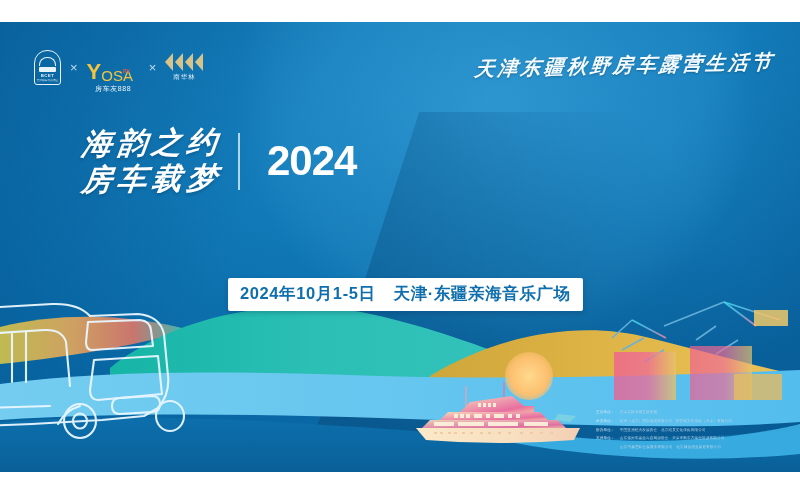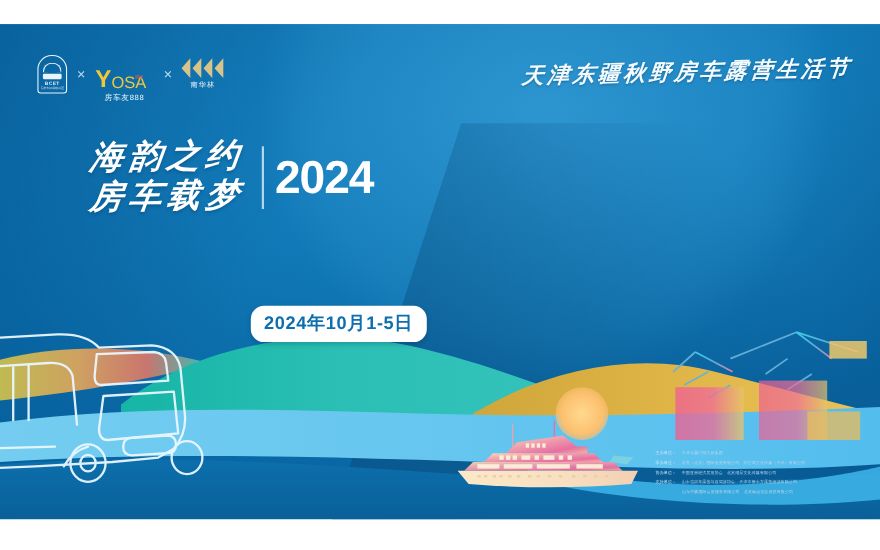--- a/index.html
+++ b/index.html
@@ -53,29 +53,29 @@
     transform:skewX(-7deg) rotate(-1.4deg);
     text-shadow:0 1px 2px rgba(0,40,70,.35);white-space:nowrap;}
 
   
   .title-wrap{position:absolute;left:82px;top:105px;display:flex;align-items:stretch;}
   .brush-left{display:flex;flex-direction:column;justify-content:center;gap:4px;padding-right:16px;}
   .brush-line{font-size:30px;color:#ffffff;font-family:"DejaVu Serif",serif;font-style:italic;font-weight:bold;
     letter-spacing:5px;transform:skewX(-8deg) rotate(-1deg);line-height:1.08;white-space:nowrap;
     text-shadow:0 2px 3px rgba(0,45,78,.3);}
   .vdiv{width:2px;background:#cfe6f6;opacity:.85;margin:6px 0;}
-  .title-right{padding-left:10px;display:flex;flex-direction:column;justify-content:center;}
+  .title-right{padding-left:27px;display:flex;flex-direction:column;justify-content:center;}
   .row-en{display:flex;align-items:baseline;gap:12px;white-space:nowrap;}
   .year{font-size:42px;font-weight:bold;color:#ffffff;letter-spacing:-1px;line-height:1;}
   .en{font-size:15.5px;color:#e3f1fb;letter-spacing:.15px;font-weight:400;}
   .cn-title{font-size:38px;font-weight:bold;color:#ffffff;letter-spacing:2.5px;line-height:1.12;margin-top:4px;white-space:nowrap;
     text-shadow:0 2px 4px rgba(0,42,72,.30);}
 
   
-  .datebar{position:absolute;left:228px;top:256px;background:#ffffff;border-radius:12px;
+  .datebar{position:absolute;left:228px;top:256px;background:#ffffff;border-radius:2px;
     padding:5px 12px 6px;display:flex;align-items:center;gap:18px;white-space:nowrap;
     box-shadow:0 2px 5px rgba(0,40,70,.25);}
   .datebar span{font-size:16.5px;font-weight:bold;color:#0f6fae;letter-spacing:.6px;}
 
   
   .scene{position:absolute;left:0;bottom:0;width:800px;height:200px;}
   .scene svg{display:block;width:100%;height:100%;}
 
   
   .rv{position:absolute;left:-8px;top:268px;width:240px;height:160px;}
@@ -340,20 +340,21 @@
     <div class="vdiv"></div>
     <div class="title-right">
       <div class="row-en">
         <span class="year">2024</span>
       </div>
     </div>
   </div>
 
   <div class="datebar">
     <span>2024年10月1-5日</span>
+    <span>天津·东疆亲海音乐广场</span>
   </div>
 
   <div class="fineprint">
     <div class="fp-line">
       <span class="fp-lbl">主办单位：</span>
       <span class="fp-val">天津东疆湾城文旅集团</span>
     </div>
     <div class="fp-line">
       <span class="fp-lbl">承办单位：</span>
       <span class="fp-val">友海（北京）国际展览有限公司　荣艺城文化传媒（天津）有限公司</span>

